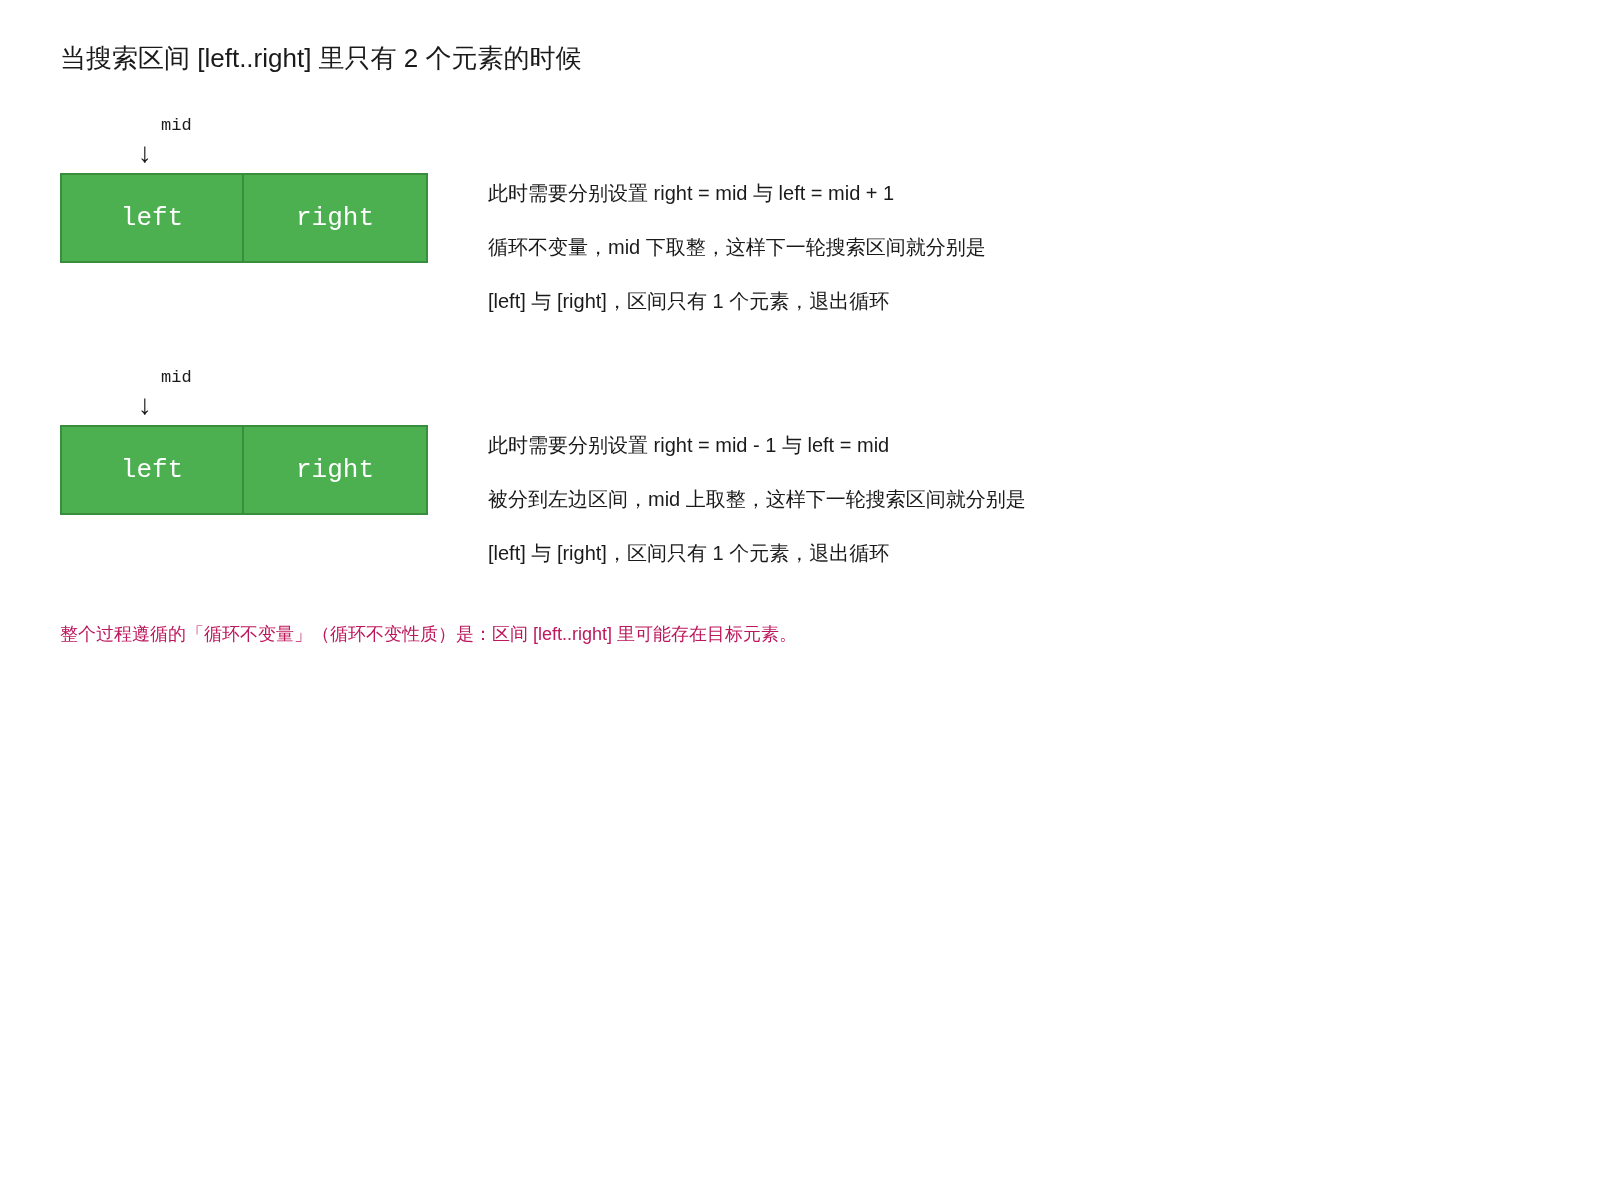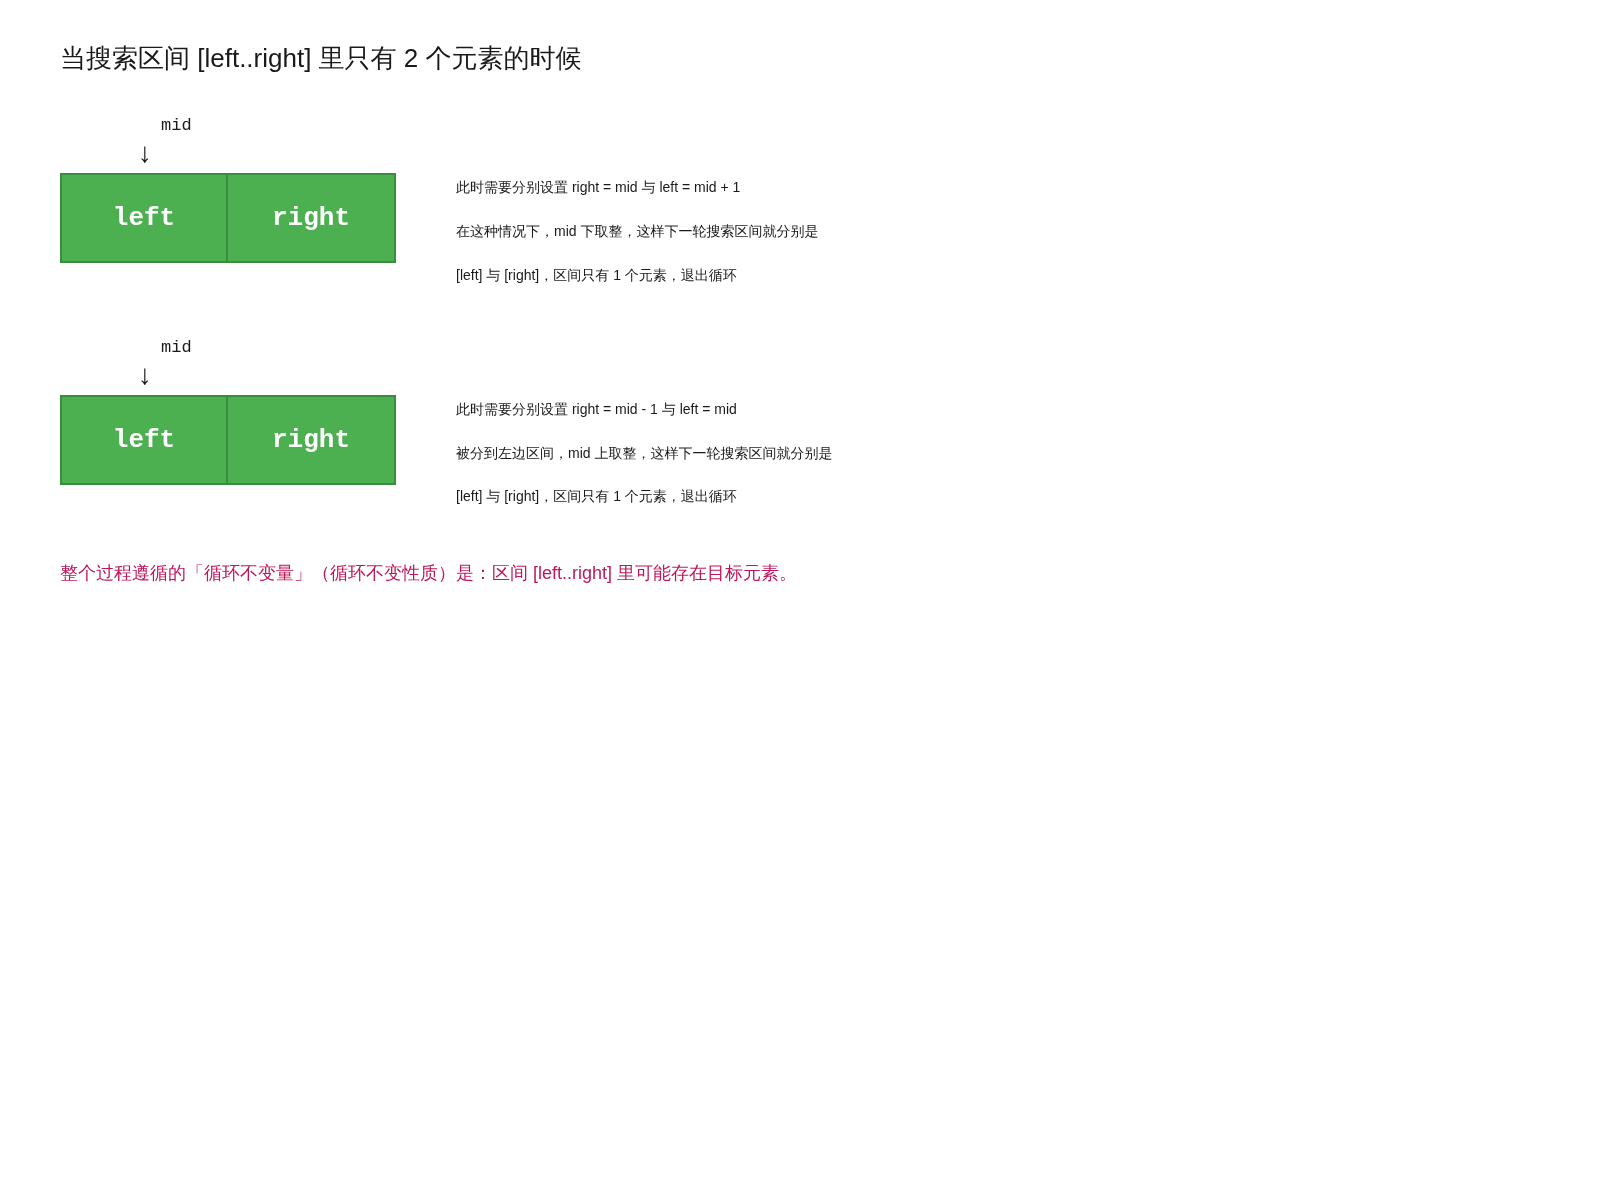--- a/index.html
+++ b/index.html
@@ -62,29 +62,29 @@
       margin-bottom: 6px;
       line-height: 1;
     }
 
     .blocks-row {
       display: flex;
       flex-direction: row;
     }
 
     .block {
-      width: 168px;
+      width: 184px;
       height: 90px;
       background-color: #4caf50;
       display: flex;
       align-items: center;
       justify-content: center;
       font-family: "Courier New", "Consolas", monospace;
       font-size: 26px;
-      font-weight: bold;
+      font-weight: normal;
       color: #ffffff;
       border: 2px solid #388e3c;
     }
 
     .block.left-block {
       border-right: 2px solid #388e3c;
     }
 
     .block.right-block {
       border-left: none;
@@ -93,21 +93,21 @@
 
     .diagram-right {
       display: flex;
       flex-direction: column;
       justify-content: flex-start;
       padding-top: 60px;
       gap: 20px;
     }
 
     .explanation-line {
-      font-size: 14px;
+      font-size: 20px;
       line-height: 1.7;
       color: #1a1a1a;
     }
 
     .mono {
       font-family: "Courier New", "Consolas", monospace;
       font-size: 17px;
     }
 
     .footer-note {
@@ -130,21 +130,21 @@
 
       <div class="arrow-down">↓</div>
       <div class="blocks-row">
         <div class="block left-block">left</div>
         <div class="block right-block">right</div>
       </div>
     </div>
 
     <div class="diagram-right">
       <div class="explanation-line">此时需要分别设置 right = mid 与 left = mid + 1</div>
-      <div class="explanation-line">在这种情况下，mid 下取整，这样下一轮搜索区间就分别是</div>
+      <div class="explanation-line">循环不变量，mid 下取整，这样下一轮搜索区间就分别是</div>
       <div class="explanation-line">[left] 与 [right]，区间只有 1 个元素，退出循环</div>
     </div>
   </div>
 </div>
 
 <div class="section">
 
   <div class="diagram-area">
     <div class="diagram-left">
       <div class="mid-label mono">mid</div>

